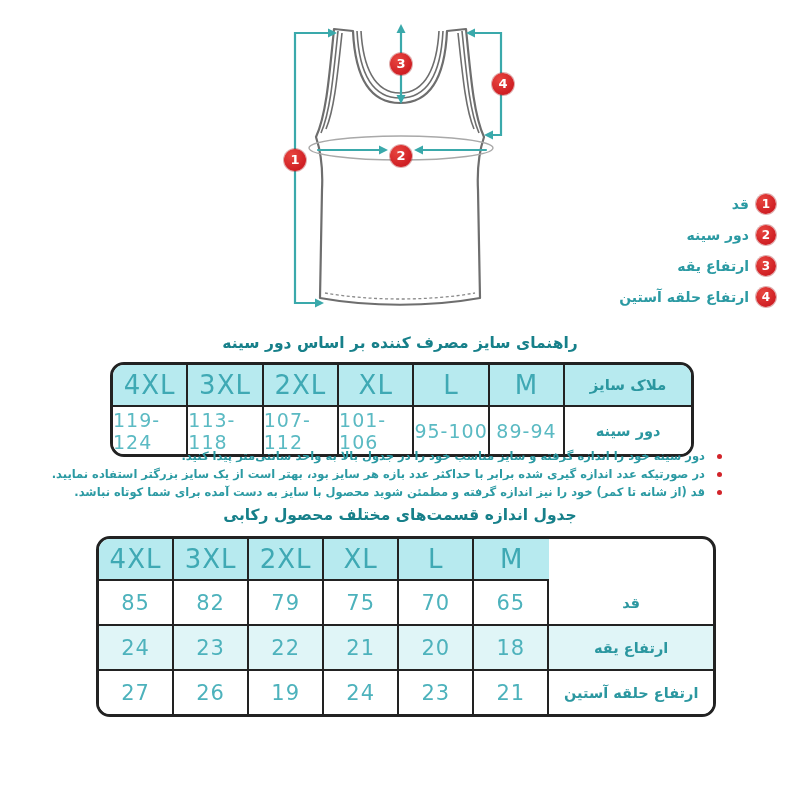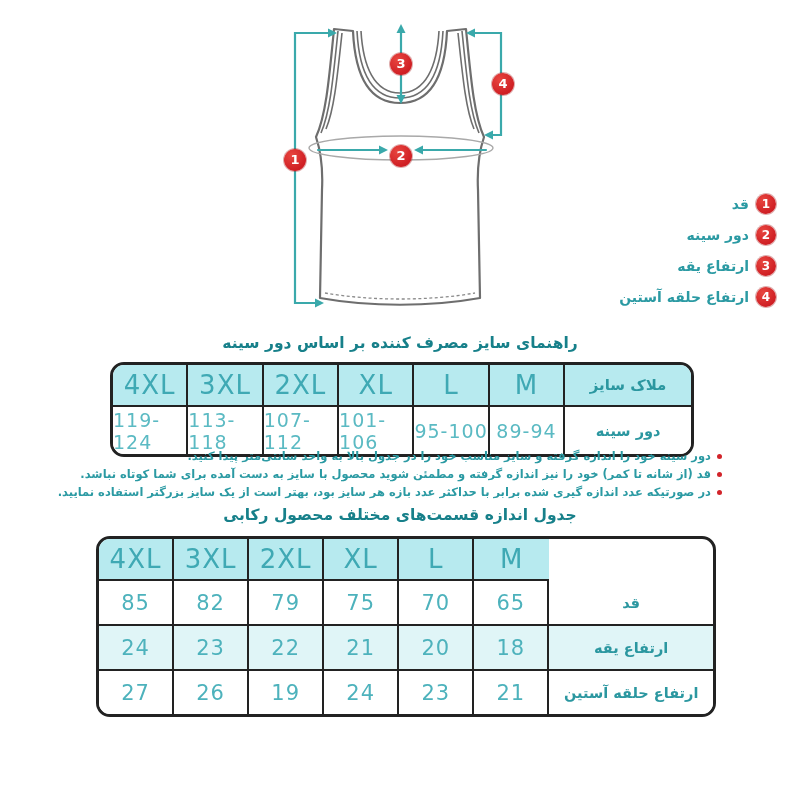--- a/index.html
+++ b/index.html
@@ -42,21 +42,21 @@
   .thead .cell { background:#b7eaef; }
   .tint  .cell { background:#e0f5f7; }
   .h40 .cell { height:40px; } .h33 .cell { height:47px; } .h43 .cell { height:43px; }
   .hsize  { font-size:26px; color:#3fa9b4; letter-spacing:1px; }
   .hlabel { font-size:15px; font-weight:bold; color:#2b97a0; }
   .val    { font-size:19px; color:#5bbac3; letter-spacing:1px; }
   .val2   { font-size:21px; color:#4db2bc; letter-spacing:1px; }
   .rlabel { font-size:14.5px; font-weight:bold; color:#2b97a0; }
   
   .notes { position:absolute; top:449px; right:78px; display:flex; flex-direction:column; gap:4px; align-items:flex-end; }
-  .note-line { direction:rtl; display:flex; align-items:center; gap:6px;
+  .note-line { direction:rtl; display:flex; align-items:center; gap:12px;
                color:#2b9aa3; font-weight:bold; font-size:11.5px; white-space:nowrap; }
   .dot { width:5px; height:5px; border-radius:50%; background:#d2232a; flex:none; }
   .footer-note { position:absolute; top:722px; right:74px; }
 </style>
 </head>
 <body>
 
 <div class="page">
 
   <svg class="diagram-svg" width="300" height="310" viewBox="0 0 300 310">
@@ -142,25 +142,25 @@
     </div>
   </div>
 
   <div class="notes">
     <div class="note-line">
       <span class="dot"></span>
       <span>دور سینه خود را اندازه گرفته و سایز مناسب خود را در جدول بالا به واحد سانتی‌متر پیدا کنید.</span>
     </div>
     <div class="note-line">
       <span class="dot"></span>
-      <span>قد (از شانه تا کمر) خود را نیز اندازه گرفته و مطمئن شوید محصول با سایز به دست آمده برای شما کوتاه نباشد.</span>
+      <span>در صورتیکه عدد اندازه گیری شده برابر با حداکثر عدد بازه هر سایز بود، بهتر است از یک سایز بزرگتر استفاده نمایید.</span>
     </div>
     <div class="note-line">
       <span class="dot"></span>
-      <span>در صورتیکه عدد اندازه گیری شده برابر با حداکثر عدد بازه هر سایز بود، بهتر است از یک سایز بزرگتر استفاده نمایید.</span>
+      <span>قد (از شانه تا کمر) خود را نیز اندازه گرفته و مطمئن شوید محصول با سایز به دست آمده برای شما کوتاه نباشد.</span>
     </div>
   </div>
 
   <div class="title t2">جدول اندازه قسمت‌های مختلف محصول رکابی</div>
 
   <div class="stable table2">
     <div class="trow thead t2cols h40">
       <div class="cell hsize">4XL</div>
       <div class="cell hsize">3XL</div>
       <div class="cell hsize">2XL</div>

